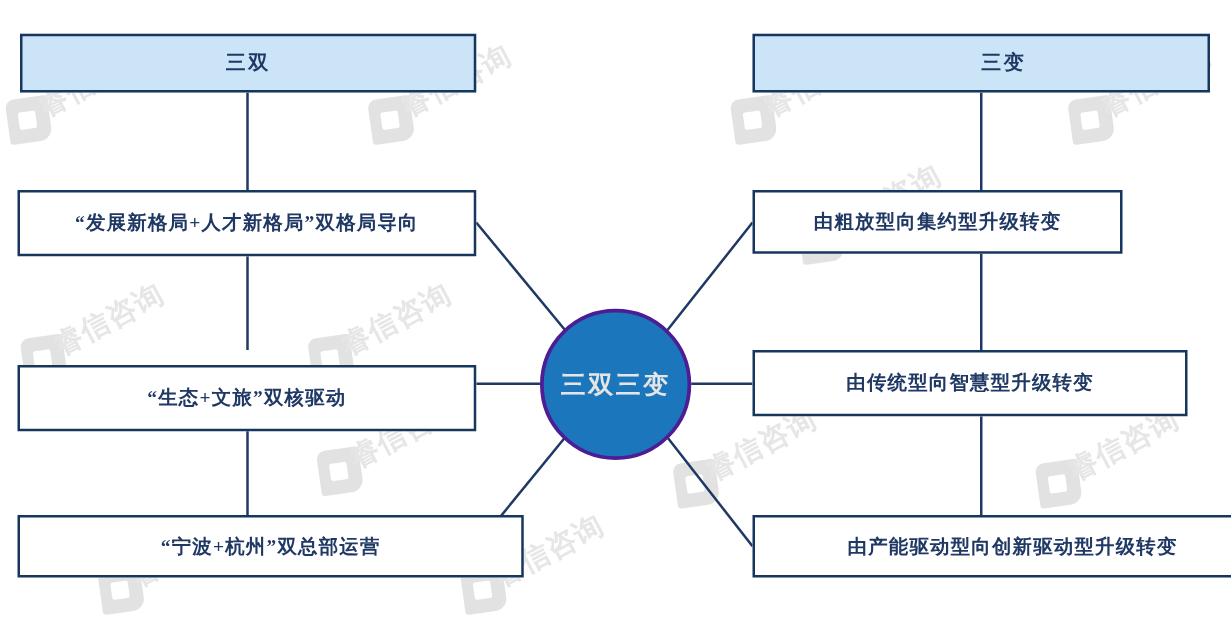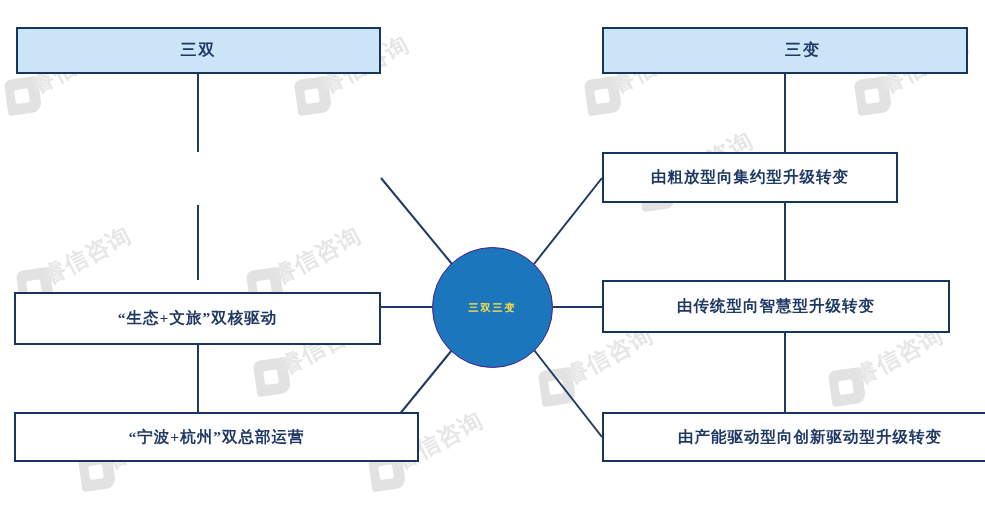--- a/index.html
+++ b/index.html
@@ -93,23 +93,23 @@
     border: 2px solid #17365d;
     color: #1f3864;
     font-size: 15.5px;
     font-weight: 700;
     letter-spacing: 1px;
     padding: 0 8px;
   }
   .center-circle {
     border-radius: 50%;
     background: #1b76bc;
-    border: 1px solid #4c1d95;
-    color: #fde047;
-    font-size: 10px;
+    border: 3px solid #4c1d95;
+    color: #e5e5e5;
+    font-size: 20px;
     font-weight: 700;
     letter-spacing: 2px;
     z-index: 3;
   }
 </style>
 </head>
 <body>
 
 <div id="canvas">
 
@@ -180,20 +180,21 @@
     <line x1="381" y1="307" x2="432" y2="307" stroke="#1f3864" stroke-width="2"></line>
     <line x1="381" y1="437" x2="452" y2="350" stroke="#1f3864" stroke-width="2"></line>
 
     <line x1="602" y1="178" x2="534" y2="264" stroke="#1f3864" stroke-width="2"></line>
     <line x1="602" y1="307" x2="553" y2="307" stroke="#1f3864" stroke-width="2"></line>
     <line x1="602" y1="437" x2="534" y2="350" stroke="#1f3864" stroke-width="2"></line>
   </svg>
 
   <div class="node header-box" style="left:16px; top:27px; width:365px; height:47px;">三双</div>
 
+  <div class="node item-box" style="left:14px; top:152px; width:367px; height:53px;">“发展新格局+人才新格局”双格局导向</div>
 
   <div class="node item-box" style="left:14px; top:292px; width:367px; height:53px;">“生态+文旅”双核驱动</div>
 
   <div class="node item-box" style="left:14px; top:412px; width:405px; height:50px;">“宁波+杭州”双总部运营</div>
 
   <div class="node header-box" style="left:602px; top:27px; width:366px; height:47px;padding-left:36px;">三变</div>
 
   <div class="node item-box" style="left:602px; top:152px; width:296px; height:51px;">由粗放型向集约型升级转变</div>
 
   <div class="node item-box" style="left:602px; top:280px; width:348px; height:53px;">由传统型向智慧型升级转变</div>

